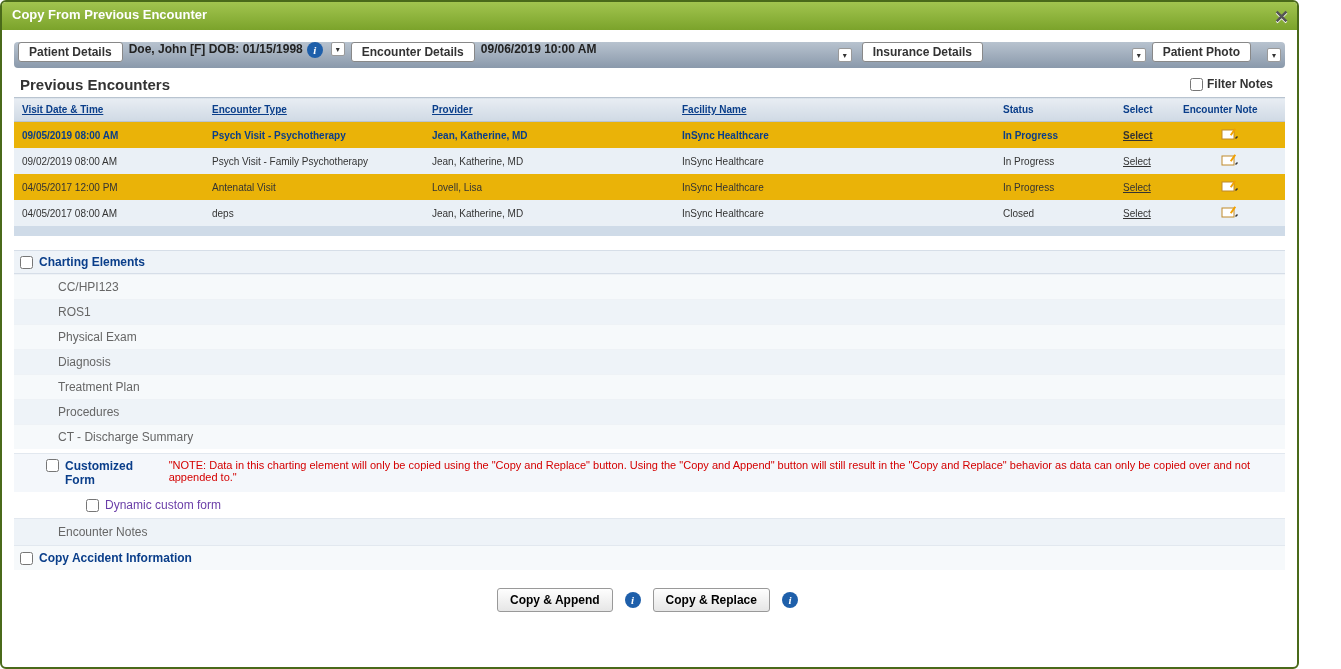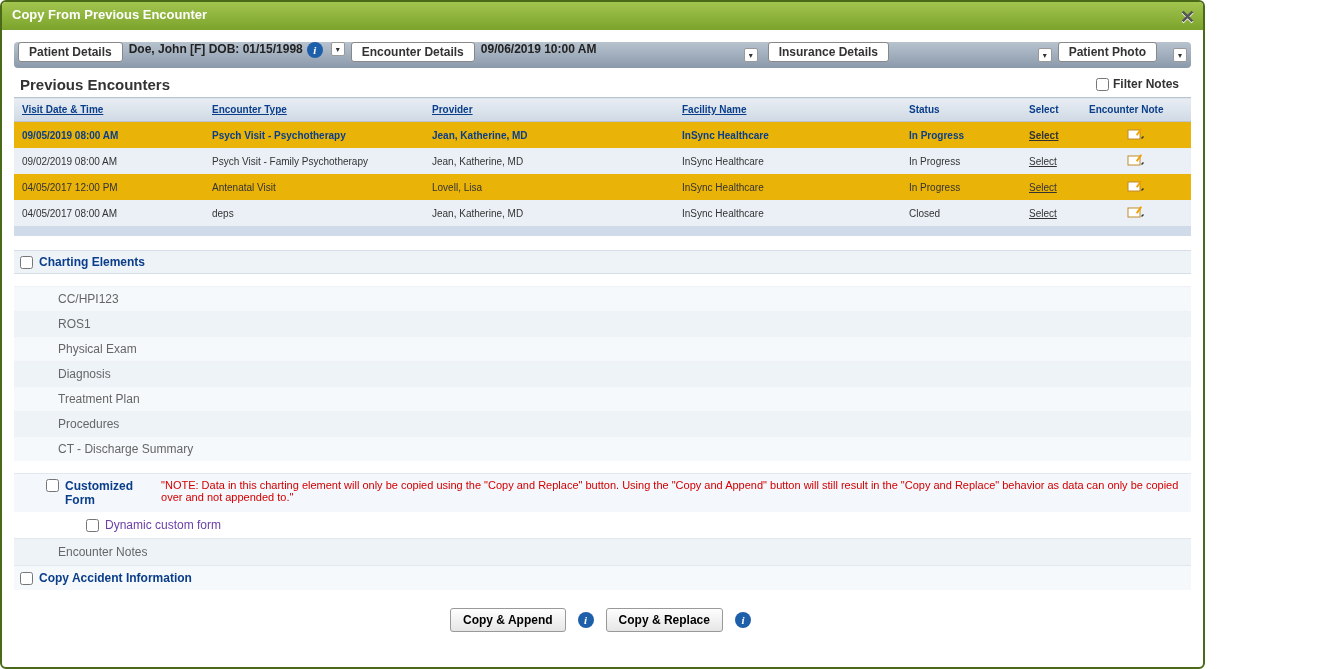--- a/index.html
+++ b/index.html
@@ -5,21 +5,21 @@
   * { box-sizing: border-box; }
   body {
     margin: 0; padding: 0;
     font-family: Arial, Helvetica, sans-serif;
     font-size: 12px;
     background: #fff;
     color: #333;
   }
   .modal {
     position: relative;
-    width: 1205px; height: 669px;
+    width: 1299px; height: 669px;
     border: 2px solid #4a6a1a;
     border-radius: 6px;
     overflow: hidden;
     background: #fff;
   }
   .title-bar {
     height: 28px;
     background: linear-gradient(to bottom, #a2c54f 0%, #7ba32b 100%);
     color: #fff;
     font-weight: bold;
@@ -116,21 +116,21 @@
 
   .section-hdr {
     margin: 14px 12px 0 12px;
     background: #eef3f8;
     border-top: 1px solid #d6dee8;
     border-bottom: 1px solid #d6dee8;
     padding: 4px 6px;
     display: flex; align-items: center; gap: 6px;
   }
   .section-hdr .lbl { color: #0a3e8a; font-weight: bold; }
-  .elem-list { margin: 12px 12px; }
+  .elem-list { margin: 0 12px; }
   .elem-row {
     padding: 5px 8px 5px 44px;
     color: #666;
     border-top: 1px solid #eef2f6;
   }
   .elem-row:nth-child(odd){ background:#f6f9fb; }
   .elem-row:nth-child(even){ background:#eef3f8; }
   .cf-row {
     margin: 4px 12px 0 12px;
     background: #f4f7fb;

